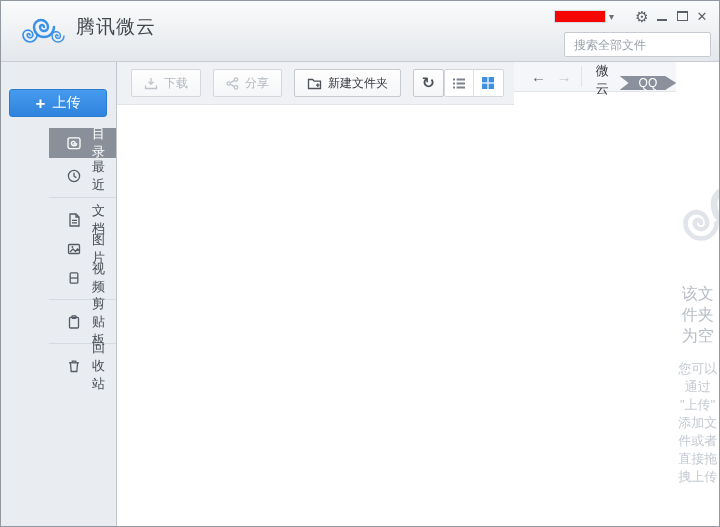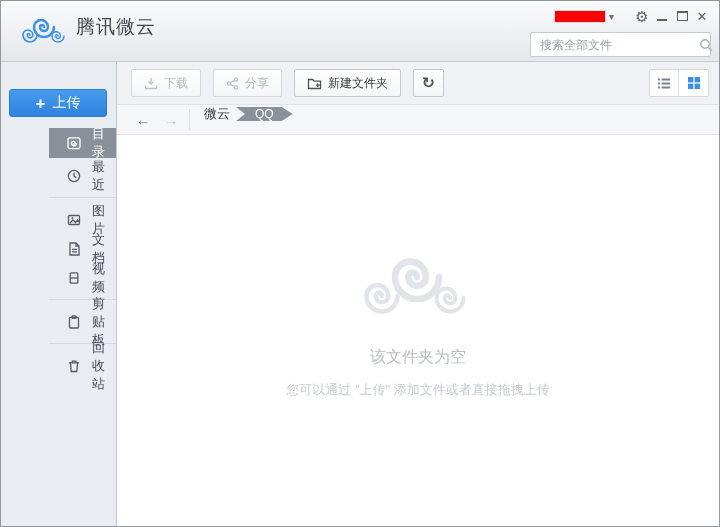--- a/index.html
+++ b/index.html
@@ -36,21 +36,21 @@
     width: 18px; height: 18px; display: flex; align-items: center; justify-content: center;
     color: #5b6168; margin-left: 2px; cursor: default;
   }
   .gear-glyph { font-size: 15px; line-height: 1; }
   .min-shape { width: 10px; height: 2px; background: #5b6168; margin-top: 8px; }
   .max-shape { width: 11px; height: 10px; border: 1px solid #5b6168; border-top-width: 2px; }
   .close-glyph { font-size: 13px; font-weight: bold; }
 
   .searchbox {
     position: absolute; top: 31px; right: 8px;
-    width: 181px; height: 25px;
+    width: 147px; height: 25px;
     background: #fff; border: 1px solid #c6cad1; border-radius: 2px;
     display: flex; align-items: center;
   }
   .searchbox input {
     flex: 1; border: none; outline: none; background: transparent;
     font-size: 12px; color: #444; padding: 0 4px 0 9px;
     font-family: inherit;
   }
   .searchbox input::placeholder { color: #9aa1aa; }
   .search-icon { flex: 0 0 auto; margin-right: 7px; display: flex; }
@@ -83,21 +83,21 @@
   }
   .nav-item .nav-icon { width: 16px; height: 16px; margin-right: 10px; display: flex; color: #555b64; }
   .nav-item.selected {
     background: #8a909a; color: #fff;
     margin-top: -7px; margin-bottom: 3px; height: 30px;
   }
   .nav-item.selected .nav-icon { color: #fff; }
   .nav-icon svg { stroke: currentColor; }
 
   
-  .main { flex: 1; display: flex; flex-direction: column; min-width: 0; }
+  .main { flex: 1; display: flex; flex-direction: row; min-width: 0; }
 
   .toolbar {
     height: 43px; flex: 0 0 43px;
     background: #eff1f4; border-bottom: 1px solid #e0e3e7;
     display: flex; align-items: center; padding: 0 10px 0 14px;
   }
   .tbtn {
     height: 28px; display: inline-flex; align-items: center;
     padding: 0 12px; margin-right: 12px;
     background: linear-gradient(#fefefe, #f5f6f8);
@@ -132,29 +132,29 @@
   .nav-arrow.forward { color: #bfc4cb; }
   .crumb-divider { width: 1px; background: #dde0e5; margin: 4px 6px 4px 4px; }
   .crumbs { display: flex; align-items: flex-start; }
   .crumb-root {
     display: flex; align-items: center; padding: 0 6px 0 8px;
     font-size: 13px; color: #33373d; cursor: pointer;
   }
   .crumb-current {
     display: flex; align-items: center;
     background: #8b919c; color: #fff; font-size: 12px;
-    padding: 0 19px 0 19px; margin: 2px 0;
+    padding: 0 19px 0 19px; margin: 14px 0;
     clip-path: polygon(0 0, calc(100% - 11px) 0, 100% 50%, calc(100% - 11px) 100%, 0 100%, 9px 50%);
     cursor: pointer;
   }
 
   .content { flex: 1; background: #fff; overflow: hidden; }
   .empty-state { padding-top: 112px; text-align: center; }
   .empty-cloud { display: inline-block; }
-  .empty-title { margin-top: 16px; font-size: 16px; color: #b7bdc6; }
+  .empty-title { margin-top: 26px; font-size: 16px; color: #b7bdc6; }
   .empty-subtitle { margin-top: 13px; font-size: 13px; color: #c5cad2; }
 </style>
 </head>
 <body>
 
 <div class="window">
 
   <div class="titlebar">
     <div class="logo">
       <svg class="logo-cloud" width="46" height="32" viewBox="0 0 46 32" fill="none">
@@ -224,36 +224,36 @@
             </svg>
           </span>
           <span>最近</span>
         </div>
       </div>
 
       <div class="nav-group">
         <div class="nav-item">
           <span class="nav-icon">
             <svg width="16" height="16" viewBox="0 0 16 16" fill="none" stroke-width="1.3">
+              <path d="M4 2h6l3 3v9H4z"></path>
+                <path d="M10 2v3h3"></path>
+                <path d="M6 8.3h5M6 10.8h5"></path>
+            </svg>
+          </span>
+          <span>文档</span>
+        </div>
+        <div class="nav-item">
+          <span class="nav-icon">
+            <svg width="16" height="16" viewBox="0 0 16 16" fill="none" stroke-width="1.3">
               <rect x="2.5" y="3.5" width="11" height="9" rx="1"></rect>
               <path d="M4 11l3-3 2.5 2.5L11.5 8l1.5 1.5"></path>
               <circle cx="6.4" cy="6" r="0.9" fill="currentColor" stroke="none"></circle>
             </svg>
           </span>
           <span>图片</span>
-        </div>
-        <div class="nav-item">
-          <span class="nav-icon">
-            <svg width="16" height="16" viewBox="0 0 16 16" fill="none" stroke-width="1.3">
-              <path d="M4 2h6l3 3v9H4z"></path>
-                <path d="M10 2v3h3"></path>
-                <path d="M6 8.3h5M6 10.8h5"></path>
-            </svg>
-          </span>
-          <span>文档</span>
         </div>
         <div class="nav-item">
           <span class="nav-icon">
             <svg width="16" height="16" viewBox="0 0 16 16" fill="none" stroke-width="1.3">
               <rect x="4.2" y="2.8" width="7.6" height="10.4" rx="1"></rect>
                 <path d="M4.2 8h7.6"></path>
             </svg>
           </span>
           <span>视频</span>
         </div>

